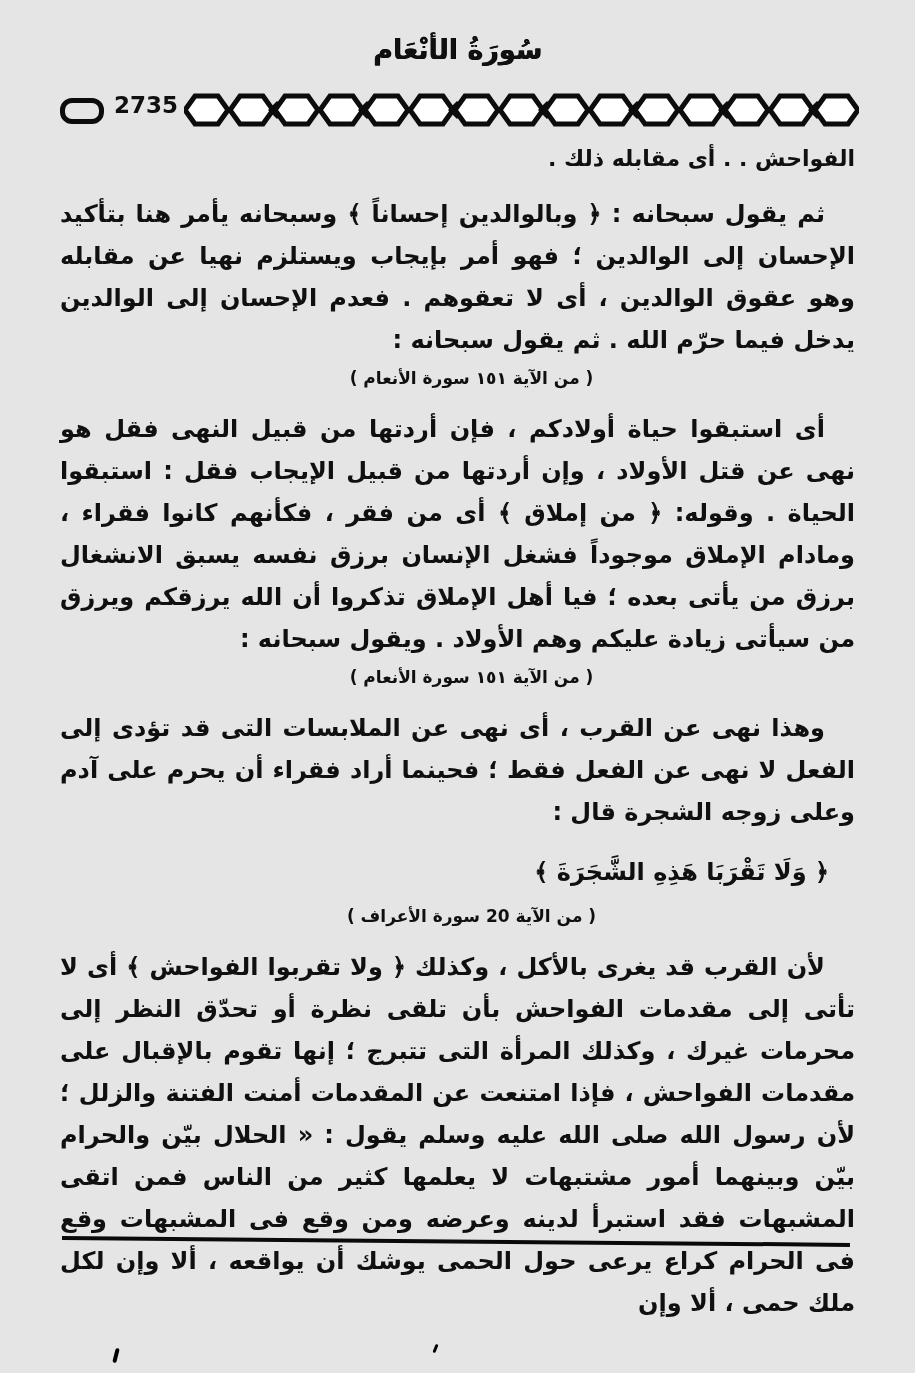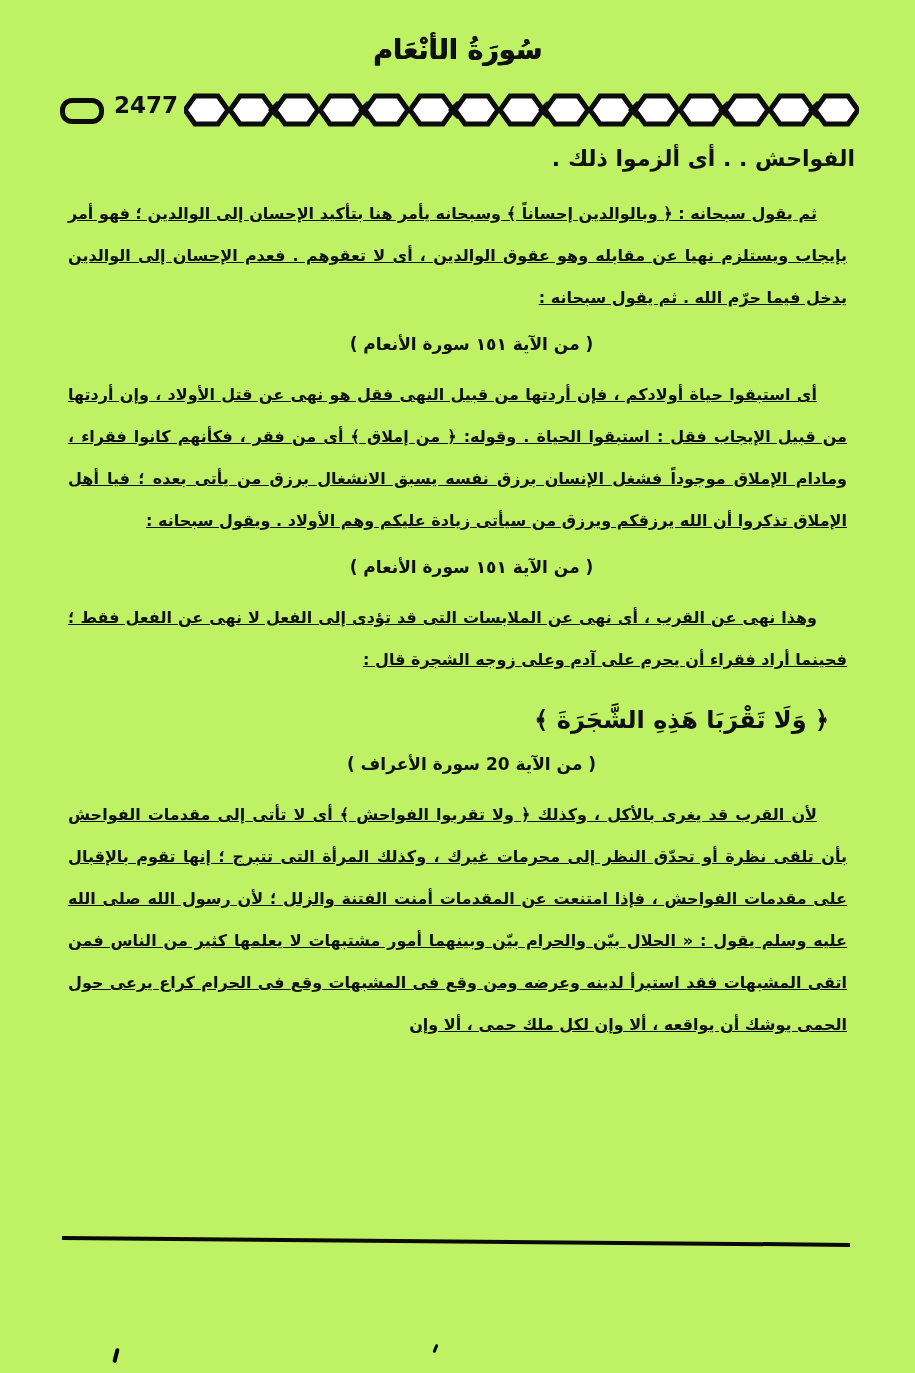--- a/index.html
+++ b/index.html
@@ -1,19 +1,19 @@
 <!DOCTYPE html>
 <html lang="ar" dir="rtl"><head>
 <meta charset="utf-8">
 <style>
   html,body{margin:0;padding:0;background:#ffffff;}
   .page{
     position:relative;
     width:915px;height:1373px;
-    background:#bef264;
+    background:#e5e5e5;
     overflow:hidden;
     direction:rtl;
     font-family:"DejaVu Sans", sans-serif;
     color:#101010;
   }
   
   .masthead-title{
     position:absolute;top:34px;left:0;width:100%;
     text-align:center;
     font-size:27px;font-weight:bold;
@@ -31,25 +31,24 @@
   }
   .chain-svg{position:absolute;left:126px;top:1px;right:0;height:34px;width:675px;}
   
   .content{position:absolute;top:138px;right:60px;width:795px;}
   .opening-line{
     font-size:22px;font-weight:bold;line-height:42px;
     text-align:right;padding-left:340px;
     white-space:nowrap;direction:rtl;
   }
   .para{
-    margin:8px;margin-top:13px;
-    font-size:16px;font-weight:bold;line-height:42px;
+    margin:0;margin-top:13px;
+    font-size:24px;font-weight:bold;line-height:42px;
     text-align:justify;text-indent:30px;
     direction:rtl;
-    text-decoration:underline;
   }
   .verse{
     font-size:24px;font-weight:bold;line-height:54px;
     text-align:right;direction:rtl;white-space:nowrap;
   }
   .v1{margin-top:10px;padding-left:0;padding-right:115px;}
   .v2{margin-top:2px;padding-right:62px;}
   .v3{margin-top:12px;padding-right:26px;}
   .citation{
     font-size:17px;font-weight:bold;line-height:34px;
@@ -72,21 +71,21 @@
 </style>
 </head>
 <body>
 
 <div class="page">
 
   <div class="masthead-title">سُورَةُ الأنْعَام</div>
 
   <div class="chain-row">
     <div class="ring"></div>
-    <div class="pagenum">2477</div>
+    <div class="pagenum">2735</div>
     <svg class="chain-svg" viewBox="0 0 675 34" preserveAspectRatio="none" aria-hidden="true">
       <defs>
         <path id="clink" d="M11 3 H34 L44 17 L34 31 H11 L1 17 Z" fill="#ffffff" stroke="#0c0c0c" stroke-width="5" stroke-linejoin="miter"></path>
         <path id="cdia" d="M0 17 L9 8 L18 17 L9 26 Z" fill="#0c0c0c"></path>
       </defs>
       <use href="#clink" x="0"></use>
       <use href="#clink" x="45"></use>
       <use href="#cdia" x="84"></use>
       <use href="#clink" x="90"></use>
       <use href="#clink" x="135"></use>
@@ -105,21 +104,21 @@
       <use href="#cdia" x="534"></use>
       <use href="#clink" x="540"></use>
       <use href="#clink" x="585"></use>
       <use href="#cdia" x="624"></use>
       <use href="#clink" x="630"></use>
     </svg>
   </div>
 
   <div class="content">
 
-    <div class="opening-line">الفواحش . .  أى ألزموا ذلك .</div>
+    <div class="opening-line">الفواحش . .  أى مقابله ذلك .</div>
 
     <p class="para">ثم يقول سبحانه : ﴿ وبالوالدين إحساناً ﴾ وسبحانه يأمر هنا بتأكيد الإحسان إلى الوالدين ؛ فهو أمر بإيجاب ويستلزم نهيا عن مقابله وهو عقوق الوالدين ، أى لا تعقوهم . فعدم الإحسان إلى الوالدين يدخل فيما حرّم الله . ثم يقول سبحانه :</p>
 
 
     <div class="citation">( من الآية ١٥١ سورة الأنعام )</div>
 
     <p class="para">أى استبقوا حياة أولادكم ، فإن أردتها من قبيل النهى فقل هو نهى عن قتل الأولاد ، وإن أردتها من قبيل الإيجاب فقل : استبقوا الحياة . وقوله: ﴿ من إملاق ﴾ أى من فقر ، فكأنهم كانوا فقراء ، ومادام الإملاق موجوداً فشغل الإنسان برزق نفسه يسبق الانشغال برزق من يأتى بعده ؛ فيا أهل الإملاق تذكروا أن الله يرزقكم ويرزق من سيأتى زيادة عليكم وهم الأولاد . ويقول سبحانه :</p>
 
 
     <div class="citation">( من الآية ١٥١ سورة الأنعام )</div>

